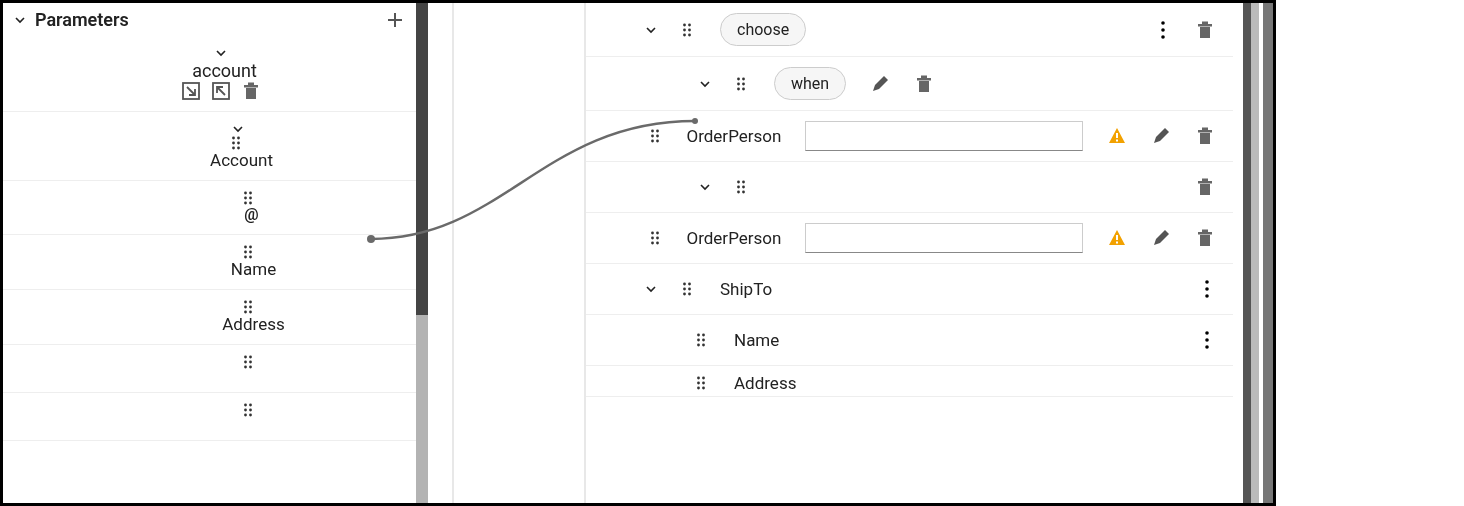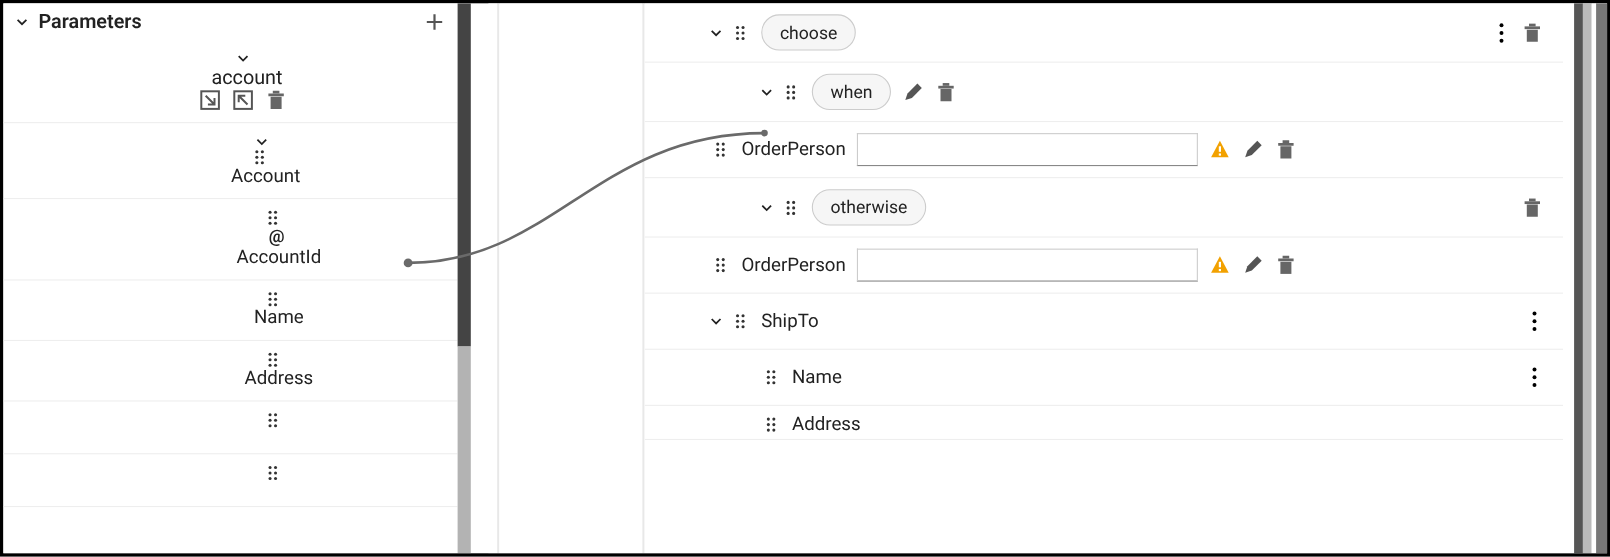--- a/index.html
+++ b/index.html
@@ -1,17 +1,17 @@
 <!DOCTYPE html>
 <html><head>
 <meta charset="utf-8">
 <style>
 * { box-sizing: border-box; margin: 0; padding: 0; }
 body { font-family: -apple-system, BlinkMacSystemFont, "Segoe UI", Roboto, sans-serif; font-size: 15px; color: #222; background: #fff; }
-.app { position: relative; width: 1464px; height: 506px; border: 3px solid #000; display: flex; overflow: hidden; }
+.app { position: relative; width: 1276px; height: 506px; border: 3px solid #000; display: flex; overflow: hidden; }
 .panel-left { width: 413px; background: #fff; position: relative; display: flex; flex-direction: column; }
 .panel-left-inner { flex: 1; overflow-y: auto; }
 .panel-right { flex: 1; background: #fff; position: relative; overflow-y: auto; }
 .section-header { display: flex; align-items: center; padding: 6px 12px 6px 10px; }
 .section-header .title { font-weight: 600; font-size: 18px; flex: 1; margin-left: 8px; }
 .tree-row { display: flex; align-items: center; padding: 10px 12px 10px 10px; border-bottom: 1px solid #eee; min-height: 48px; flex-direction: column; }
 .tree-row.indent-0 { padding-left: 34px; }
 .tree-row.indent-1 { padding-left: 68px; }
 .tree-row.indent-2 { padding-left: 92px; }
 .tree-row.noindent { padding-left: 20px; }
@@ -22,23 +22,23 @@
 .chev svg { width: 10px; height: 10px; }
 .drag-handle { display: inline-flex; width: 14px; cursor: grab; }
 .drag-handle svg { width: 10px; height: 14px; }
 .icon-btn { display: inline-flex; cursor: pointer; color: #555; }
 .icon-btn svg { width: 20px; height: 20px; display:block; }
 .plus-btn svg { width: 18px; height: 18px; }
 .at-icon { font-weight: 600; font-size: 16px; margin-left: 4px; }
 
 
 .node { border-bottom: 1px solid #eee; }
-.node-row { display: flex; align-items: center; padding: 10px 18px; min-height: 50px; gap: 10px; }
+.node-row { display: flex; align-items: center; padding: 10px 18px; min-height: 50px; gap: 24px; }
 .node-row.d0 { padding-left: 58px; }
-.node-row.d1 { padding-left: 104px; }
+.node-row.d1 { padding-left: 64px; margin-left: 48px; }
 .node-row.d2 { padding-left: 64px; align-items: center; }
 .node-row.d0b { padding-left: 58px; text-align: right; }
 .node-row.d1b { padding-left: 110px; }
 .node-row .spacer { flex: 1; }
 .pill { border: 1px solid #ccc; background: #f6f6f6; border-radius: 18px; padding: 6px 16px; font-size: 16px; }
 .expr-input { flex: 1; max-width: 420px; border: none; border-bottom: 2px solid #0d6efd; font-size: 17px; padding: 4px 6px; outline: none; background: #fff; }
 .field-input { width: 310px; border: 1px solid #ccc; border-bottom: 1px solid #888; font-size: 15px; padding: 4px 6px; outline: none; background: #fff; height: 30px; }
 .node-label { font-size: 17px; }
 .warn { color: #f2a100; }
 .warn svg { width: 20px; height: 20px; }
@@ -165,21 +165,20 @@
       <span class="label">Account</span>
     </div>
 
     <div class="tree-row indent-2">
       <span class="drag-handle">
             <svg viewBox="0 0 9 14" fill="#333">
               <use href="#i-drag"></use>
             </svg>
           </span>
       <span class="at-icon">@</span>
-      <span class="label">AccountId</span>
     </div>
     <div class="tree-row indent-2" style="position:relative;">
       <span class="drag-handle">
             <svg viewBox="0 0 9 14" fill="#333">
               <use href="#i-drag"></use>
             </svg>
           </span>
       <span class="label">Name</span>
     </div>
     <div class="tree-row indent-2">
@@ -307,21 +306,20 @@
         <span class="chev">
             <svg viewBox="0 0 10 10">
               <use href="#i-chev-down"></use>
             </svg>
           </span>
         <span class="drag-handle">
             <svg viewBox="0 0 9 14" fill="#333">
               <use href="#i-drag"></use>
             </svg>
           </span>
-        <span class="pill">otherwise</span>
         <span class="spacer"></span>
         <span class="icon-btn" style="color:#666">
             <svg viewBox="0 0 20 20">
               <use href="#i-trash-fill"></use>
             </svg>
           </span>
       </div>
     </div>
 
     <div class="node">

